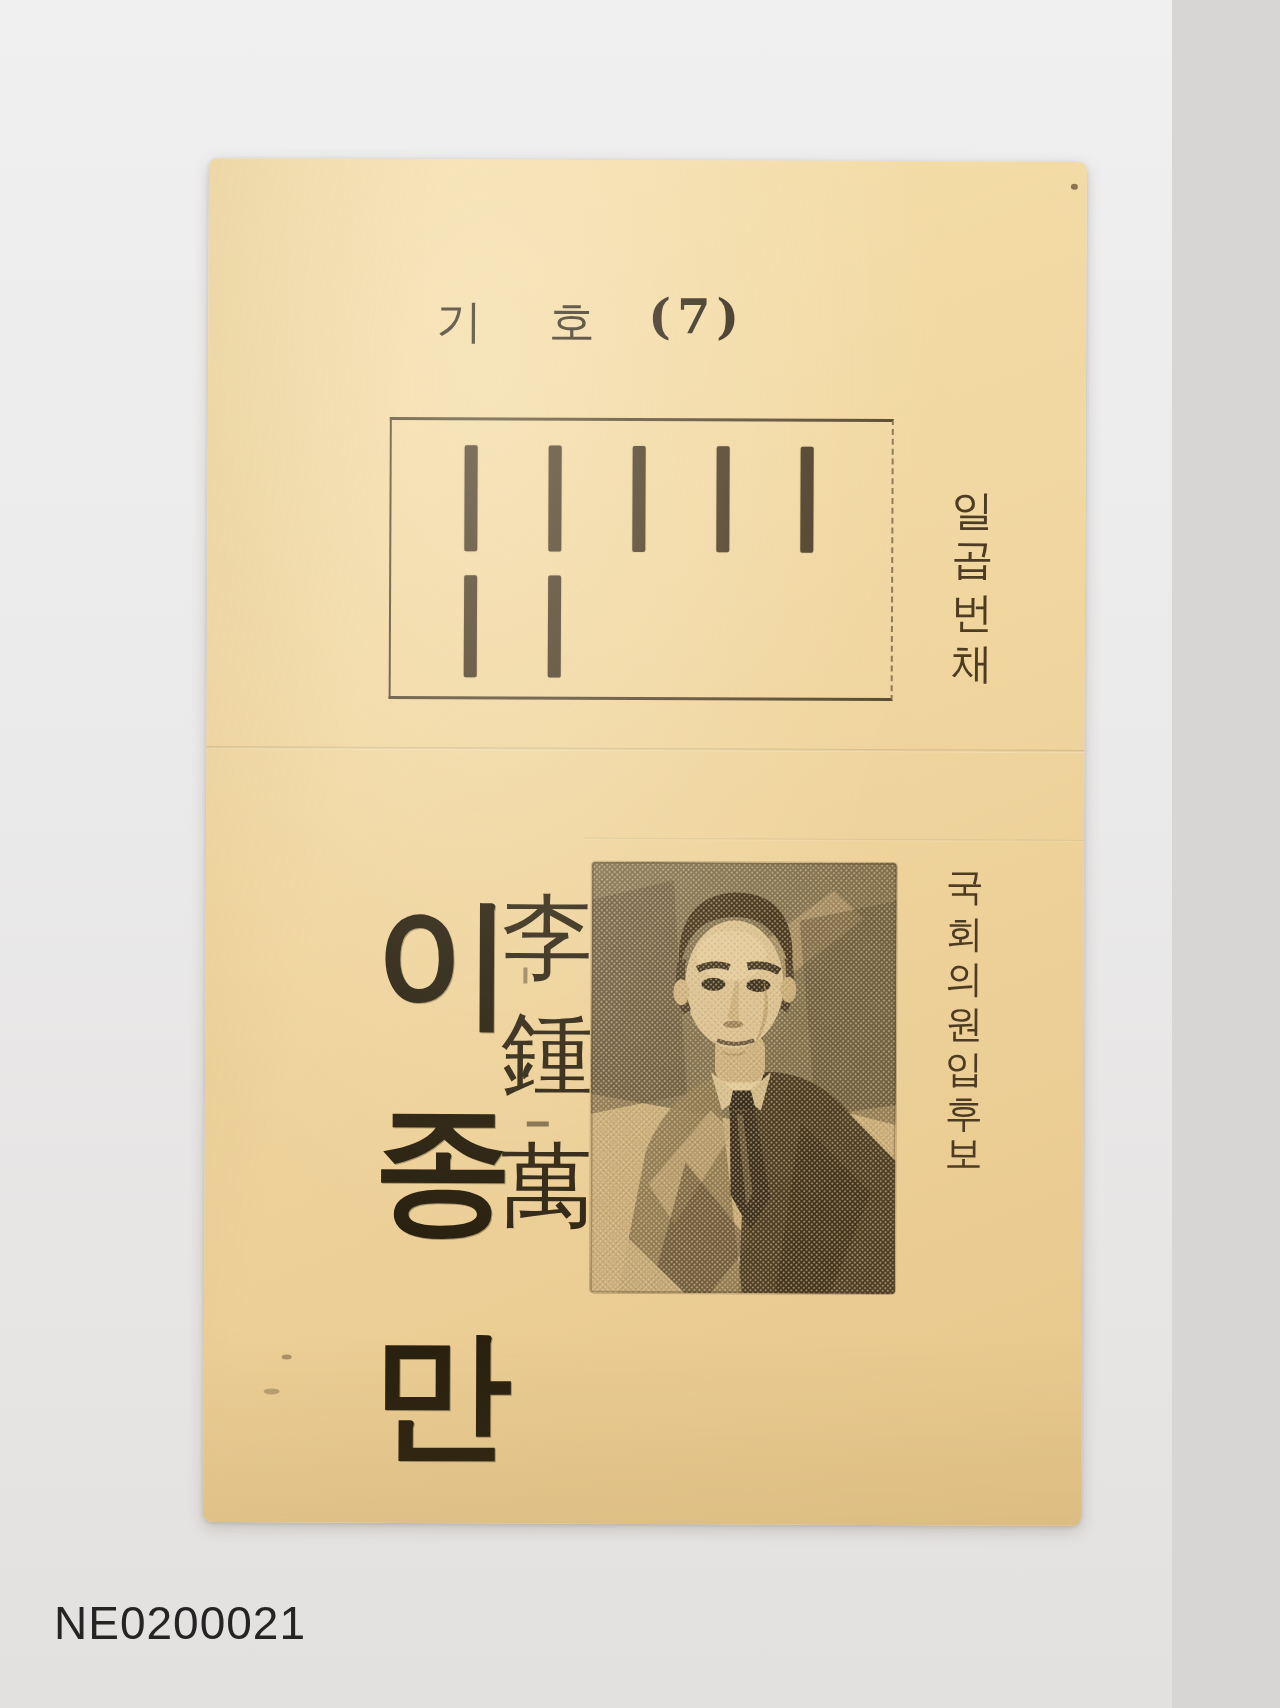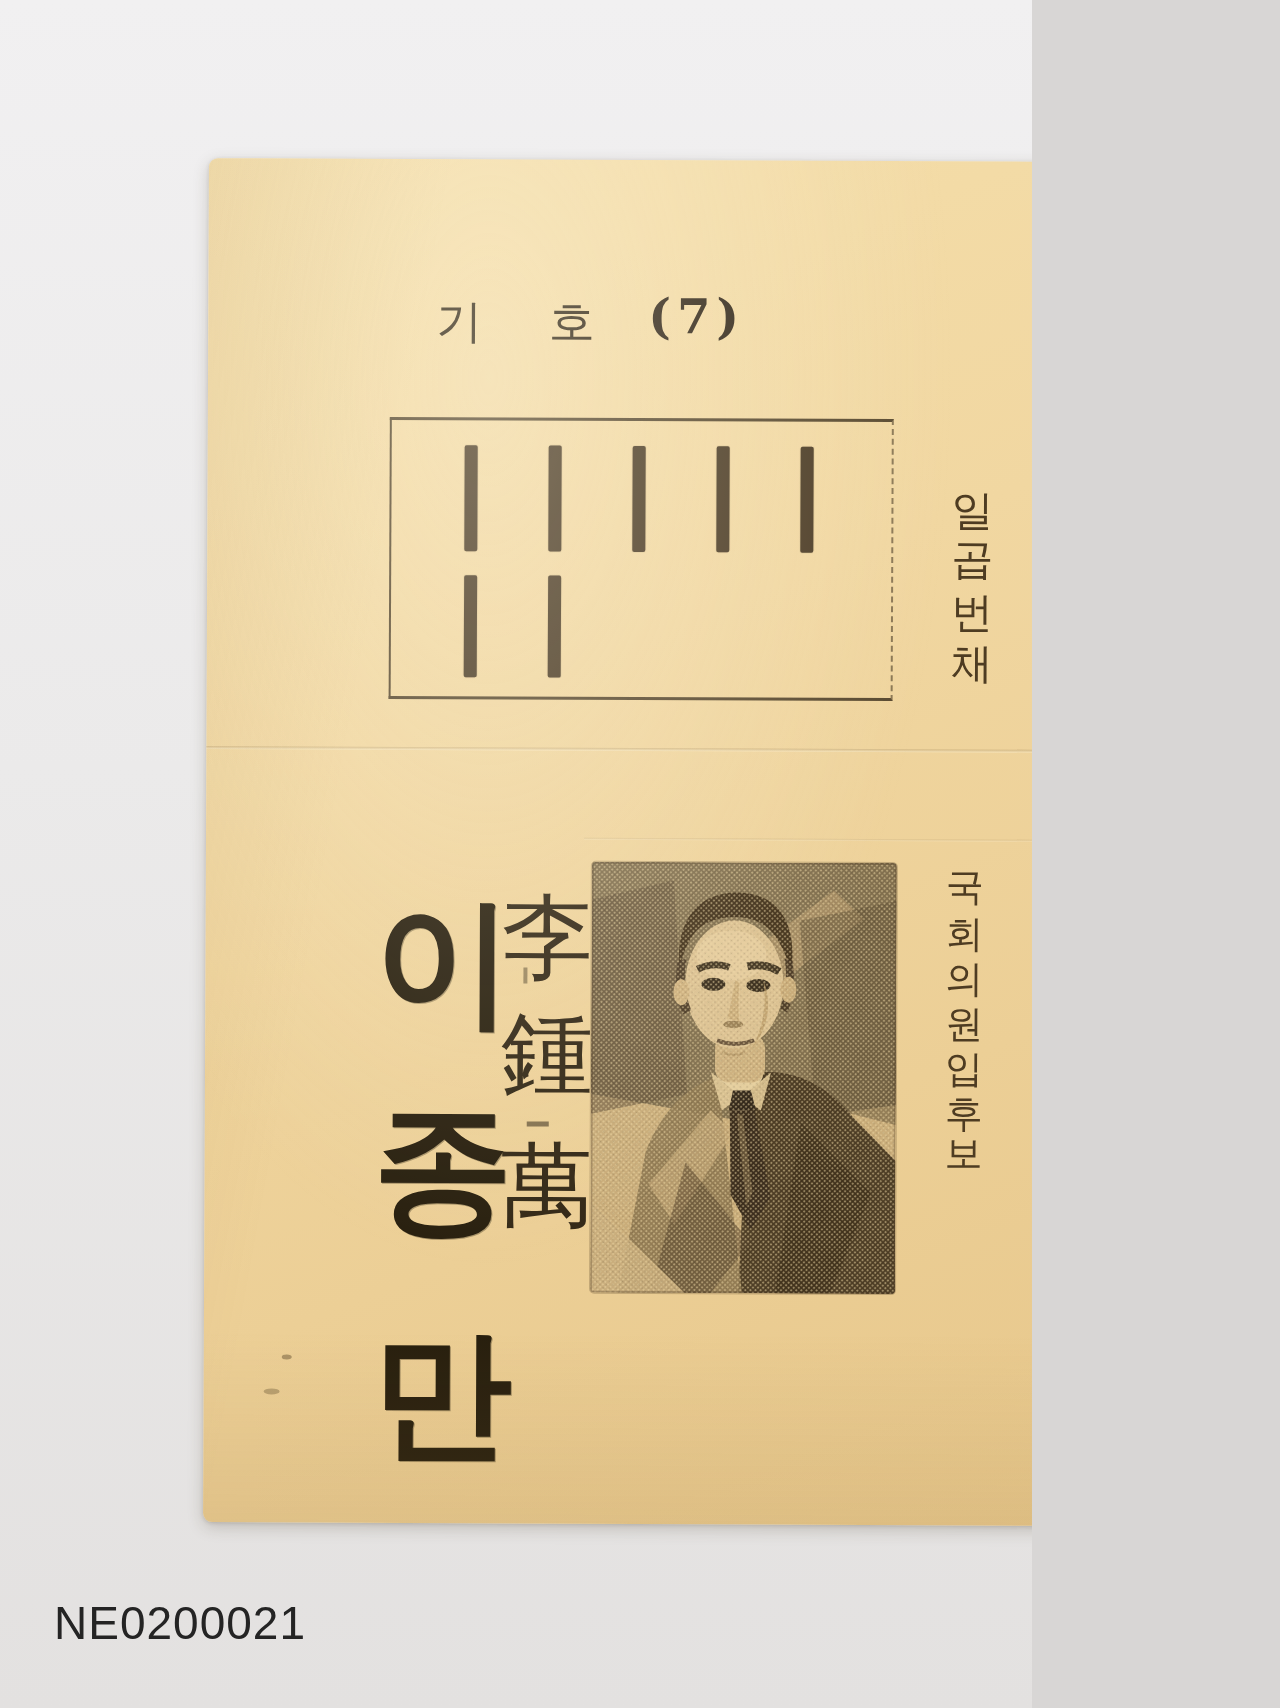--- a/index.html
+++ b/index.html
@@ -1,17 +1,17 @@
 <!DOCTYPE html>
 <html><head>
 <meta charset="utf-8">
 <style>
   html,body{margin:0;padding:0;background:#d8d6d5;}
   #stage{
-    position:relative;width:1032px;height:1708px;overflow:hidden;
+    position:relative;width:1172px;height:1708px;overflow:hidden;
     background:linear-gradient(180deg,#f1f0f1 0%,#ebeaea 45%,#e3e1e0 100%);
     font-family:"DejaVu Serif", serif;
   }
   
   .paper{
     position:absolute;left:206px;top:160px;width:878px;height:1364px;
     background:linear-gradient(158deg,#f5dfab 0%,#f1d7a1 38%,#eccf96 70%,#e7c78b 100%);
     border-radius:9px;
     box-shadow:0 5px 16px rgba(70,58,38,.22),0 1px 4px rgba(70,58,38,.16);
     transform:rotate(0.25deg);

